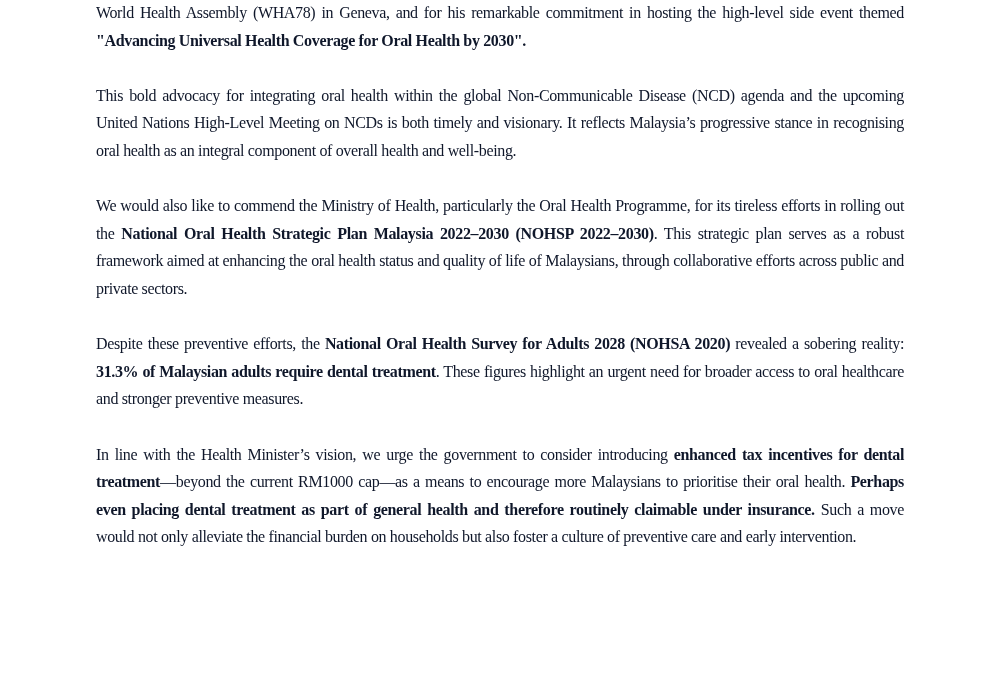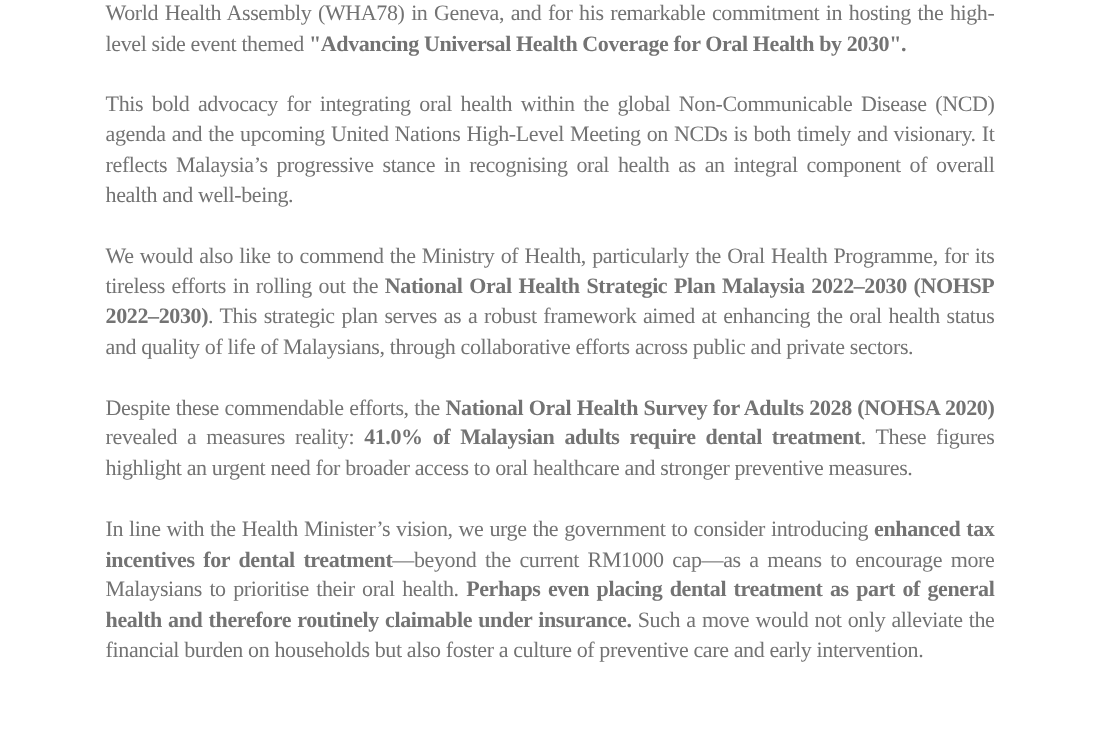--- a/index.html
+++ b/index.html
@@ -1,22 +1,22 @@
 <!DOCTYPE html>
 <html><head>
 <meta charset="utf-8">
 <style>
   html, body { margin: 0; padding: 0; background: #ffffff; }
   body { width: 1000px; height: 675px; overflow: hidden; position: relative; }
   .page {
     position: absolute; left: 96px; top: 0; width: 808px;
     font-family: "Liberation Serif", serif;
-    font-size: 20px;
+    font-size: 16px;
     line-height: 27.6px;
-    color: #737373;
+    color: #0f172a;
     letter-spacing: -0.35px;
   }
   .para { margin: 0; text-align: justify; text-align-last: left; }
   .para + .para { margin-top: 27.6px; }
   .p1 { margin-top: -1px; }
   b { font-weight: bold; }
 </style>
 </head>
 <body>
 
@@ -24,18 +24,18 @@
   <p class="para p1">
     <span>World Health Assembly (WHA78) in Geneva, and for his remarkable commitment in hosting the high-level side event themed </span><b>"Advancing Universal Health Coverage for Oral Health by 2030".</b>
   </p>
   <p class="para">
     <span>This bold advocacy for integrating oral health within the global Non-Communicable Disease (NCD) agenda and the upcoming United Nations High-Level Meeting on NCDs is both timely and visionary. It reflects Malaysia’s progressive stance in recognising oral health as an integral component of overall health and well-being.</span>
   </p>
   <p class="para">
     <span>We would also like to commend the Ministry of Health, particularly the Oral Health Programme, for its tireless efforts in rolling out the </span><b>National Oral Health Strategic Plan Malaysia 2022–2030 (NOHSP 2022–2030)</b><span>. This strategic plan serves as a robust framework aimed at enhancing the oral health status and quality of life of Malaysians, through collaborative efforts across public and private sectors.</span>
   </p>
   <p class="para">
-    <span>Despite these commendable efforts, the </span><b>National Oral Health Survey for Adults 2028 (NOHSA 2020)</b><span> revealed a measures reality: </span><b>41.0% of Malaysian adults require dental treatment</b><span>. These figures highlight an urgent need for broader access to oral healthcare and stronger preventive measures.</span>
+    <span>Despite these preventive efforts, the </span><b>National Oral Health Survey for Adults 2028 (NOHSA 2020)</b><span> revealed a sobering reality: </span><b>31.3% of Malaysian adults require dental treatment</b><span>. These figures highlight an urgent need for broader access to oral healthcare and stronger preventive measures.</span>
   </p>
   <p class="para">
     <span>In line with the Health Minister’s vision, we urge the government to consider introducing </span><b>enhanced tax incentives for dental treatment</b><span>—beyond the current RM1000 cap—as a means to encourage more Malaysians to prioritise their oral health. </span><b>Perhaps even placing dental treatment as part of general health and therefore routinely claimable under insurance.</b><span> Such a move would not only alleviate the financial burden on households but also foster a culture of preventive care and early intervention.</span>
   </p>
 </div>
 
 </body></html>

